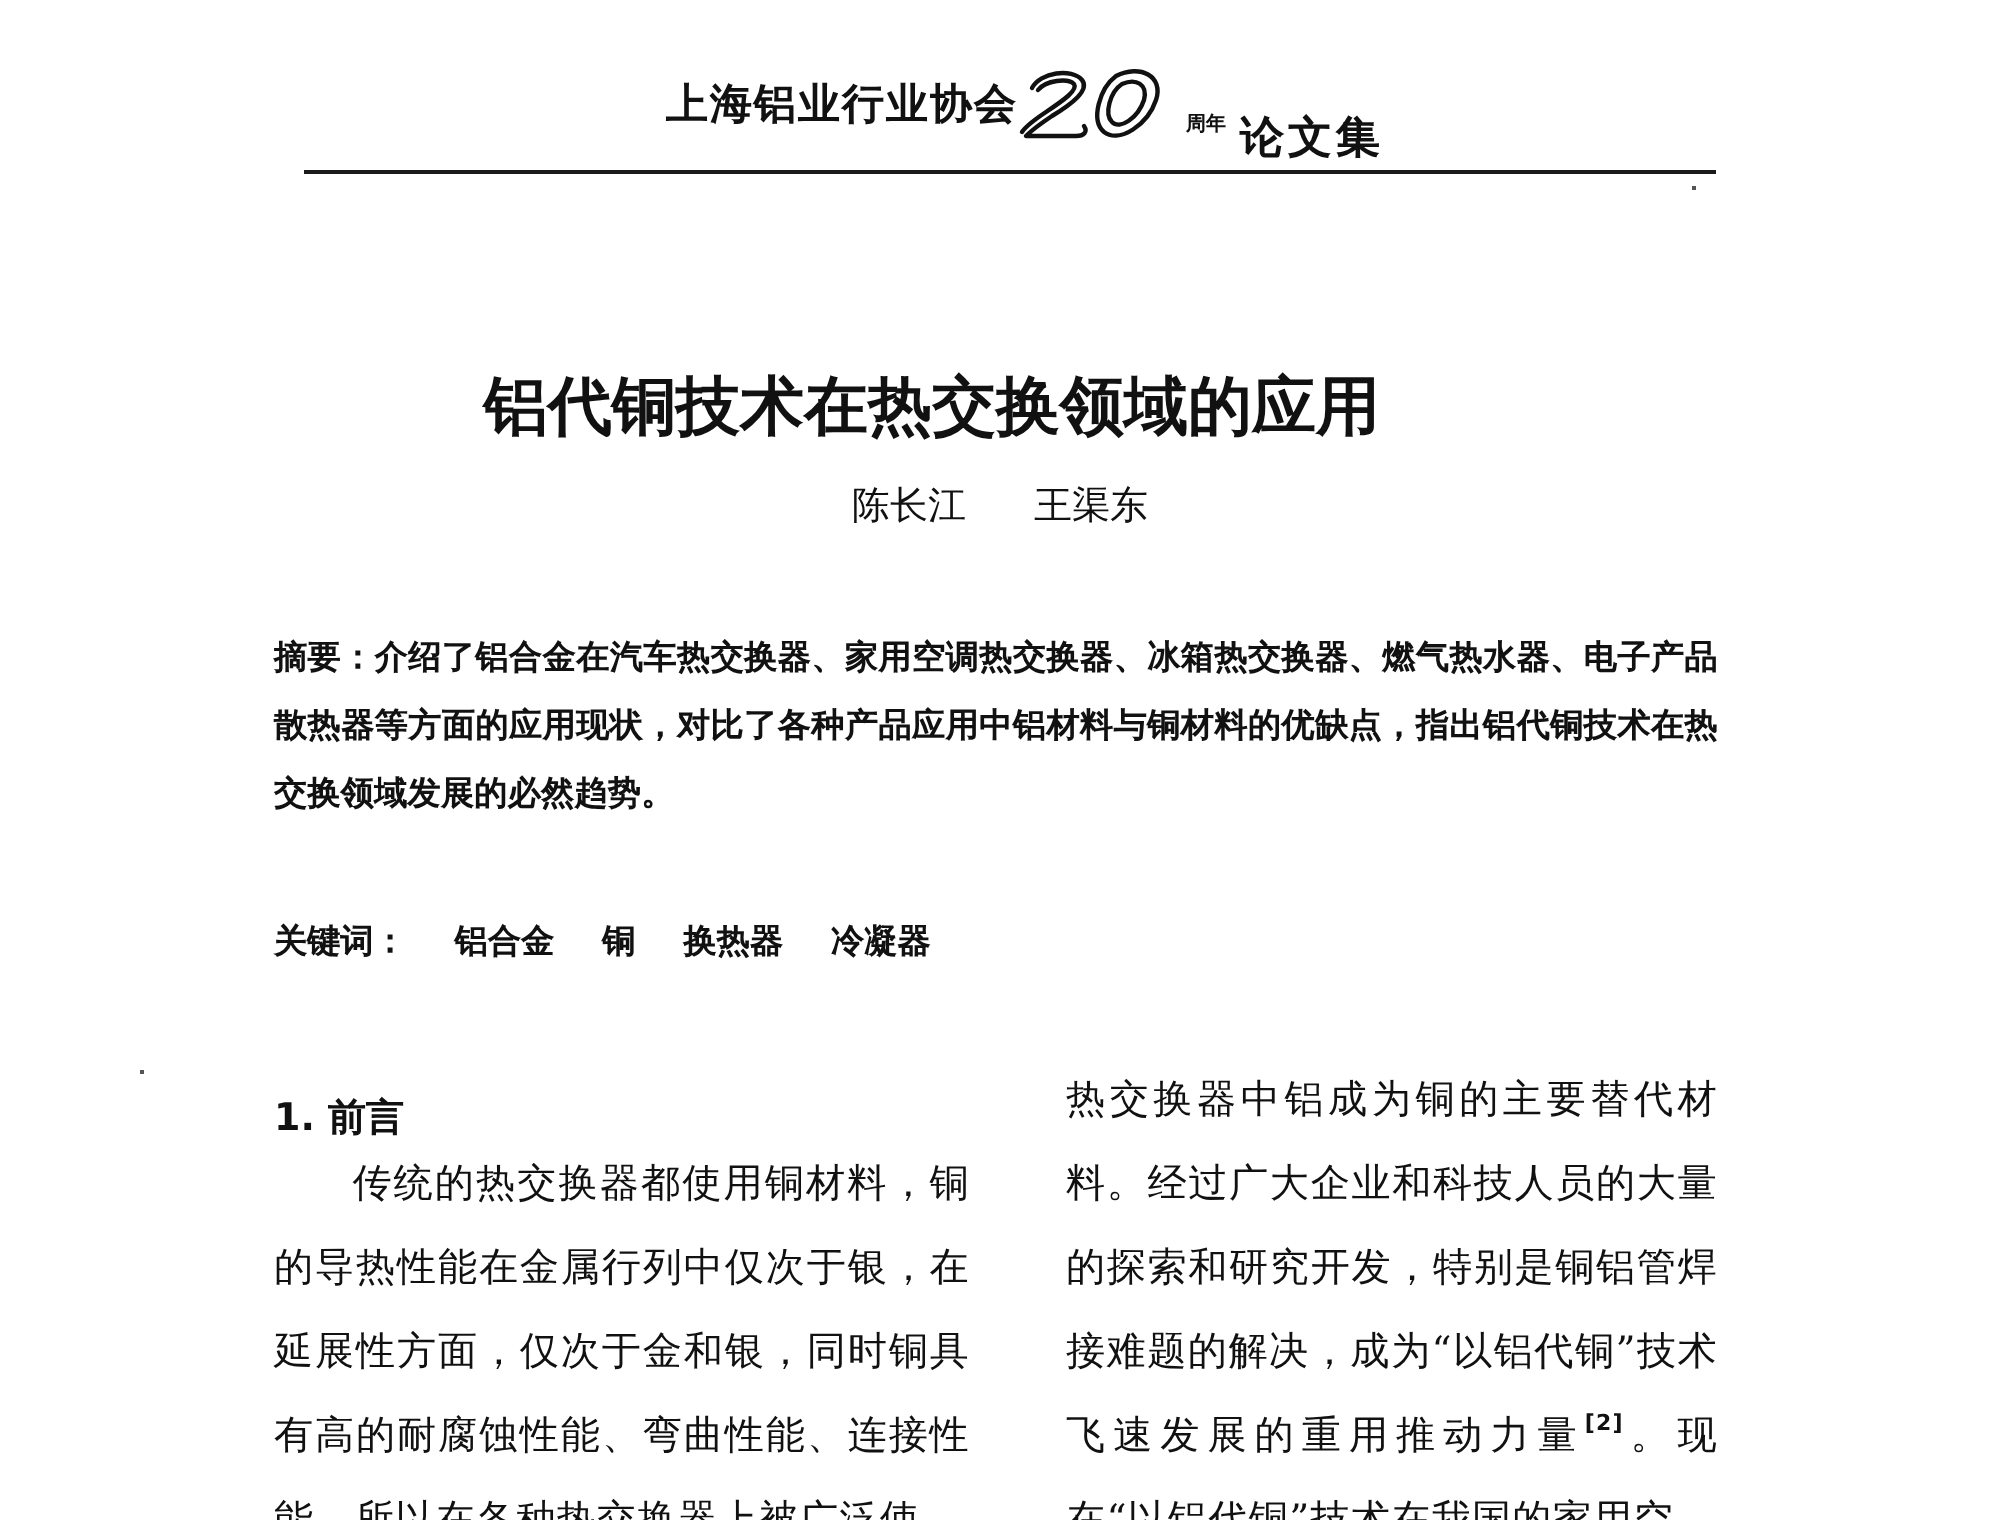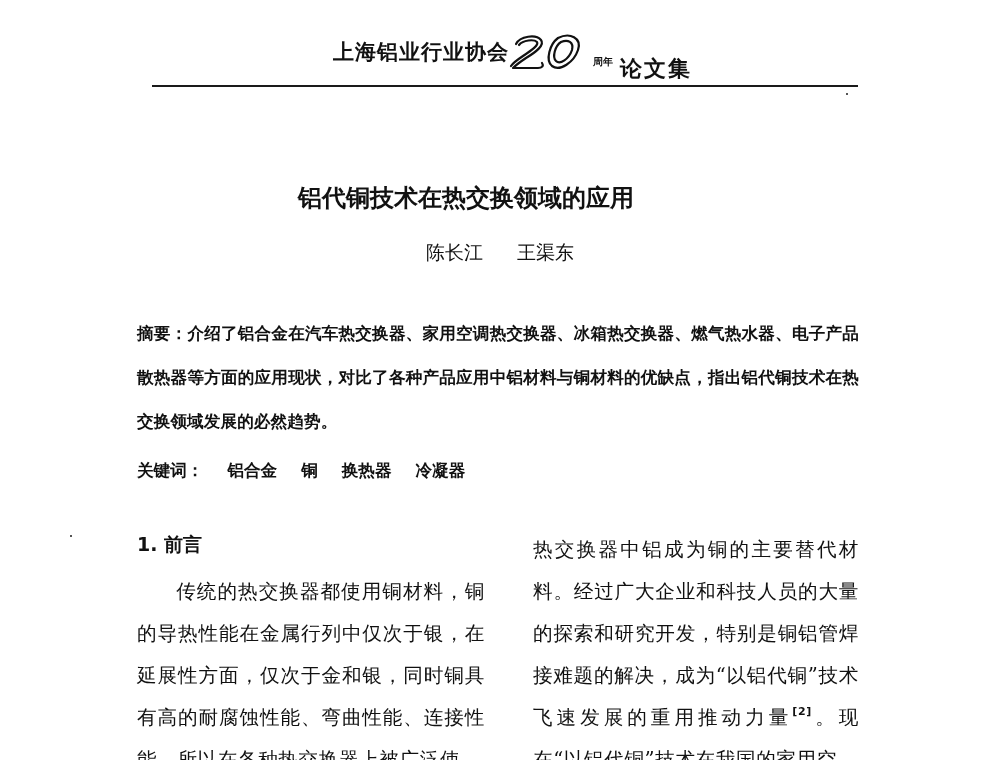--- a/index.html
+++ b/index.html
@@ -37,50 +37,50 @@
   }
   .hdr-rule {
     left: 152px; top: 85px; width: 706px; height: 2px;
     background: #1a1a1a;
   }
   .scan-dot { width: 2px; height: 2px; background: #555; }
 
   
   .title {
     left: 0; width: 932px; top: 182px; text-align: center;
-    font-size: 24px; font-family: "DejaVu Serif", serif; font-weight: bold;
+    font-size: 32px; font-family: "DejaVu Serif", serif; font-weight: bold;
     letter-spacing: 0px;
   }
   .authors {
     left: 0; width: 1000px; top: 240px; text-align: center;
     font-size: 19px; font-family: "DejaVu Serif", serif;
   }
   .authors span + span { margin-left: 34px; }
 
   
   .abstract {
     left: 137px; top: 312px; width: 722px;
     white-space: normal;
-    font-size: 16.6px; font-weight: bold; line-height: 44px;
+    font-size: 16.6px; font-weight: bold; line-height: 34px;
     letter-spacing: 0.1px;
     text-align: justify;
   }
   .abstract .lbl { }
 
   
   .keywords {
     left: 137px; top: 460px;
     font-size: 16.6px; font-weight: bold;
   }
   .keywords .kw { display: inline-block; margin-left: 24px; }
   .keywords .kw:first-of-type { margin-left: 26px; }
 
   
   .section-heading {
-    left: 137px; top: 532px;
+    left: 137px; top: 546px;
     font-size: 19px; font-weight: bold;
   }
   .col {
     width: 350px;
     white-space: normal;
     font-size: 19.6px; line-height: 42px;
     font-family: "DejaVu Serif", serif;
     text-align: justify;
     letter-spacing: 0.6px;
   }

